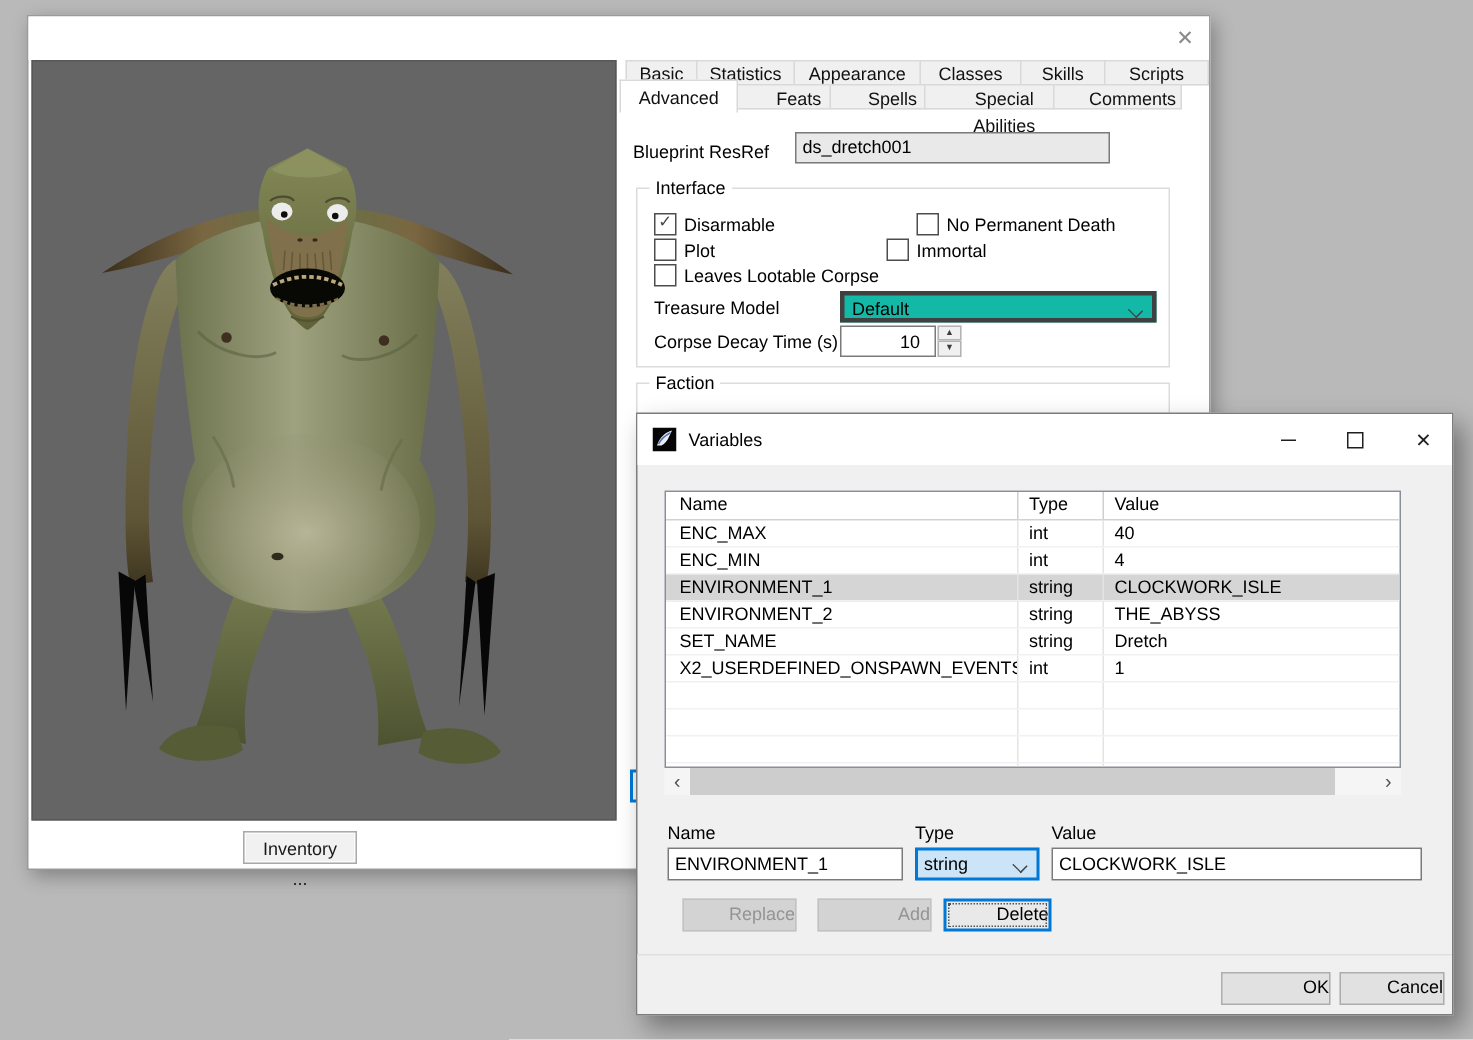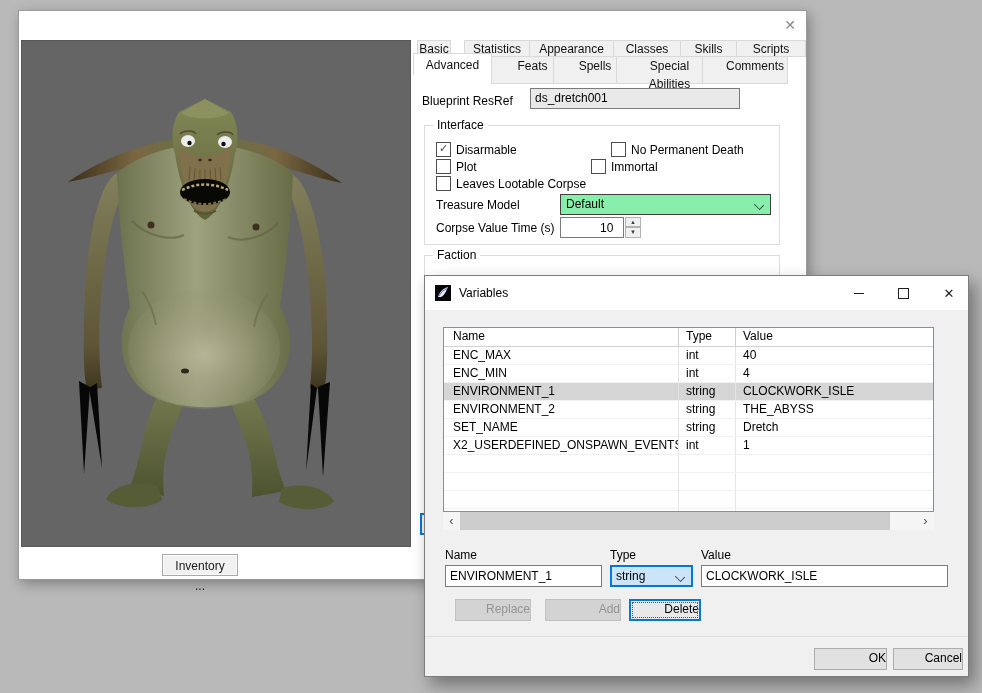--- a/index.html
+++ b/index.html
@@ -28,39 +28,39 @@
     left:143px;top:543px;width:76px;height:22px;
     background:#f1f1f1;border:1px solid #a9a9a9;
     box-shadow:inset 0 0 0 1px #fbfbfb;
     text-align:center;line-height:20px;font-size:12px;color:#1a1a1a;
   }
 
   
   .tab{background:#f0f0f0;border:1px solid #d9d9d9;text-align:center;
        font-size:12px;color:#111;cursor:default;}
   .tab.r1{top:29px;height:17px;line-height:16px;}
-  .tab.r2{top:45px;height:28px;line-height:18px;padding-left:20px;}
+  .tab.r2{top:45px;height:17px;line-height:18px;padding-left:20px;}
   .tab.sel{top:42px;height:22px;line-height:22px;background:#fff;border-bottom:none;z-index:3;}
 
   .ui-label{font-size:12px;color:#000;white-space:nowrap;}
 
   .field{background:#e9e9e9;border:1px solid #7a7a7a;font-size:12px;color:#000;
          padding:0 0 0 4px;line-height:19px;white-space:nowrap;overflow:hidden;}
   input.textbox{background:#fff;border:1px solid #7a7a7a;font-size:12px;color:#000;
          padding:0 0 0 4px;font-family:inherit;outline:none;}
 
   .groupbox{border:1px solid #dcdcdc;background:transparent;}
   .group-legend{position:absolute;left:8px;top:-8px;background:#fff;padding:0 4px;
                 font-size:12px;color:#000;}
 
   .cbrow{display:flex;align-items:center;gap:5px;cursor:default;}
   .cbbox{width:13px;height:13px;border:1px solid #4d4d4d;background:#fff;
          font-size:11px;line-height:11px;text-align:center;color:#4a4a4a;flex:0 0 auto;}
 
-  .combo{background:#86efac;border:1px solid #404040;font-size:12px;}
+  .combo{background:#14b8a6;border:3px solid #404040;font-size:12px;}
   .combo .txt{position:absolute;left:5px;top:0;line-height:19px;}
   .chev{position:absolute;right:7px;top:6px;width:7px;height:7px;
         border-right:1px solid #444;border-bottom:1px solid #444;
         transform:rotate(45deg) scale(1,.8);transform-origin:center;}
 
   .spinner-btn{background:#f0f0f0;border:1px solid #b2b2b2;text-align:center;
                color:#3c3c3c;font-size:6px;line-height:8px;}
 
   .blue-sliver{border:2px solid #0078d7;background:#f5f5f5;}
 
@@ -210,21 +210,21 @@
 
         <ellipse cx="183" cy="151" rx="25" ry="13" fill="#080804"></ellipse>
         <path d="M160,149 Q183,138 206,149" stroke="#bba87c" stroke-width="2.5" fill="none" stroke-dasharray="3,2"></path>
         <path d="M162,158 Q183,168 204,158" stroke="#9a8a5e" stroke-width="2" fill="none" stroke-dasharray="3,2" opacity="0.8"></path>
         <path d="M172,170 Q183,176 194,170" stroke="#55532f" stroke-width="1.5" fill="none"></path>
       </svg>
     </div>
 
     <button class="abs inventory-btn">Inventory ...</button>
 
-    <div class="abs tab r1" style="left:398px;width:34px;">Basic</div>
+    <div class="abs tab r1" style="left:398px;width:48px;">Basic</div>
     <div class="abs tab r1" style="left:445px;width:66px;">Statistics</div>
     <div class="abs tab r1" style="left:510px;width:85px;">Appearance</div>
     <div class="abs tab r1" style="left:594px;width:68px;">Classes</div>
     <div class="abs tab r1" style="left:661px;width:57px;">Skills</div>
     <div class="abs tab r1" style="left:717px;width:70px;">Scripts</div>
 
     <div class="abs tab sel" style="left:394px;width:79px;">Advanced</div>
     <div class="abs tab r2" style="left:472px;width:63px;">Feats</div>
     <div class="abs tab r2" style="left:534px;width:64px;">Spells</div>
     <div class="abs tab r2" style="left:597px;width:87px;">Special Abilities</div>
@@ -257,21 +257,21 @@
       <span class="cbbox"></span>
       <span>Immortal</span>
     </div>
 
     <span class="abs ui-label" style="left:417px;top:187px;">Treasure Model</span>
     <div class="abs combo" style="left:541px;top:183px;width:211px;height:21px;">
       <span class="txt">Default</span>
       <span class="chev"></span>
     </div>
 
-    <span class="abs ui-label" style="left:417px;top:210px;">Corpse Value Time (s)</span>
+    <span class="abs ui-label" style="left:417px;top:210px;">Corpse Decay Time (s)</span>
     <input class="abs textbox" style="left: 541px; top: 206px; width: 64px; height: 21px; padding-left: 39px;" value="10">
     <div class="abs spinner-btn" style="left:606px;top:206px;width:16px;height:10px;">▲</div>
     <div class="abs spinner-btn" style="left:606px;top:216px;width:16px;height:11px;">▼</div>
 
     <div class="abs groupbox" style="left:405px;top:244px;width:356px;height:292px;">
       <span class="group-legend">Faction</span>
     </div>
     <div class="abs blue-sliver" style="left:401px;top:502px;width:7px;height:22px;"></div>
   </div>
 

